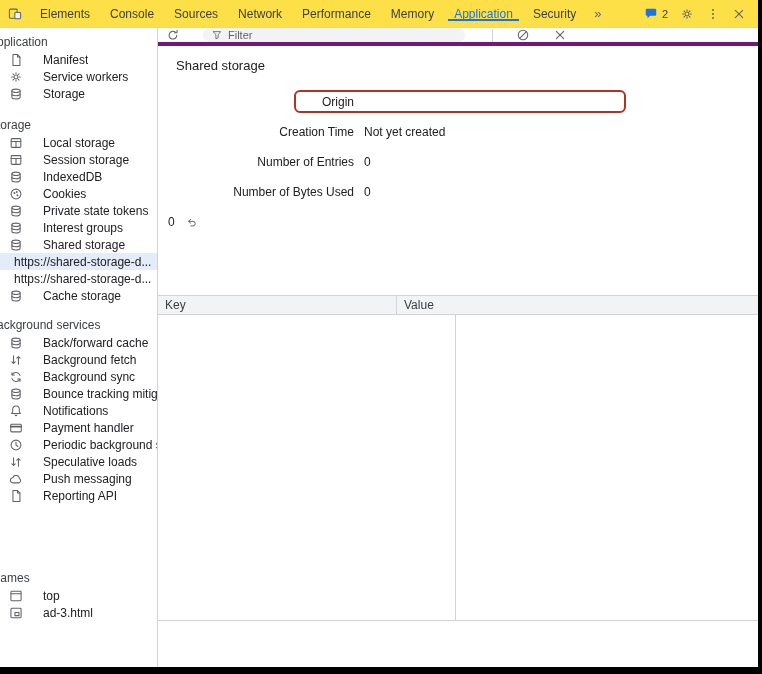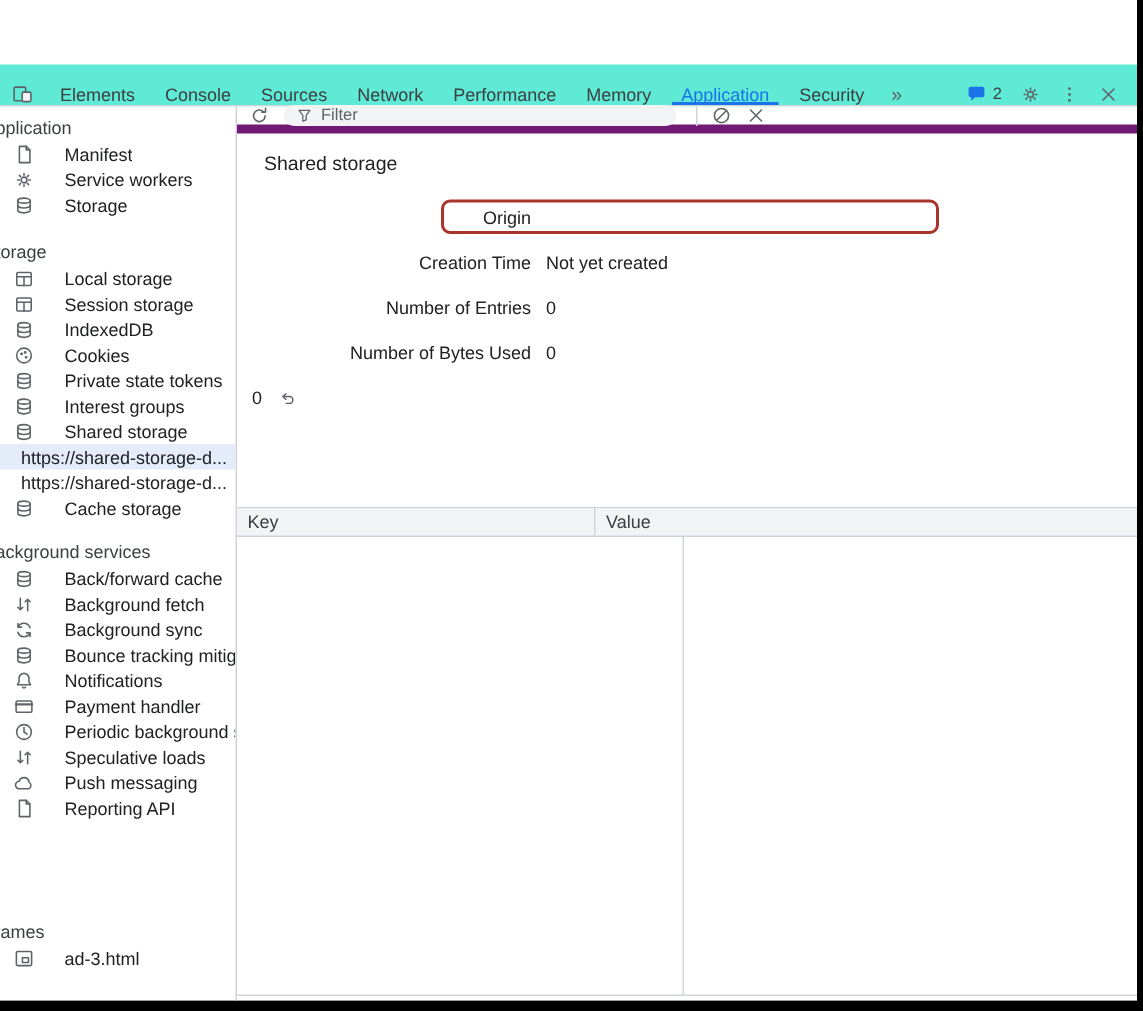--- a/index.html
+++ b/index.html
@@ -15,23 +15,23 @@
     width: 762px; height: 674px;
     border-right: 4px solid #000;
     border-bottom: 7px solid #000;
     display: flex; flex-direction: column;
     background: #fff; overflow: hidden;
   }
 
   
   .tabbar {
     flex: 0 0 28px; height: 28px;
-    background: #5eead4;
+    background: #fde047;
     border-bottom: 1px solid #d0d4d9;
-    display: flex; align-items: flex-end; margin-top: 43px;
+    display: flex; align-items: center;
   }
   .dev-toggle { width: 30px; display: flex; align-items: center; justify-content: center; cursor: pointer; }
   #tab-strip { display: flex; align-items: stretch; }
   .tab {
     padding: 0 6px; margin: 0 4px;
     display: flex; align-items: center;
     color: #3c4043; position: relative; cursor: pointer; white-space: nowrap;
   }
   .tab.active { color: var(--accent, #1a73e8); }
   .tab.active::after {
@@ -72,22 +72,22 @@
   .srow .ic { flex: 0 0 14px; width: 14px; height: 14px; display: flex; align-items: center; }
   .srow.sub { padding-left: 14px; }
   .srow.selected { background: var(--selected-bg, #e3ecf8); }
   .srow-label { overflow: hidden; }
 
   
   .main { flex: 1; min-width: 0; display: flex; flex-direction: column; background: #fff; }
   .toolbar {
     flex: 0 0 18px; height: 18px;
     display: flex; align-items: center;
-    border-bottom: 6px solid #701a75;
-    padding-left: 8px; gap: 9px;
+    border-bottom: 4px solid #701a75;
+    padding-left: 8px; gap: 23px;
   }
   .filter-pill {
     width: 262px; height: 14px;
     background: #f1f3f4; border-radius: 7px;
     display: flex; align-items: center; gap: 4px;
     padding: 0 7px;
   }
   .filter-pill input {
     flex: 1; border: none; background: transparent; outline: none;
     font: 11px "Liberation Sans", sans-serif; color: #202124; min-width: 0;
@@ -395,20 +395,29 @@
             </span>
             <span class="srow-label">Reporting API</span>
           </div>
         </div>
         <div class="section section-frames">
           <div class="section-title">Frames</div>
           <div class="srow">
             <span class="ic">
               <svg width="14" height="14" viewBox="0 0 16 16" fill="none" stroke="#5f6368" stroke-width="1.2" stroke-linecap="round" stroke-linejoin="round">
                 <rect x="2.2" y="2.6" width="11.6" height="10.8" rx="1"></rect>
+                <path d="M2.2 5.4h11.6"></path>
+              </svg>
+            </span>
+            <span class="srow-label">top</span>
+          </div>
+          <div class="srow">
+            <span class="ic">
+              <svg width="14" height="14" viewBox="0 0 16 16" fill="none" stroke="#5f6368" stroke-width="1.2" stroke-linecap="round" stroke-linejoin="round">
+                <rect x="2.2" y="2.6" width="11.6" height="10.8" rx="1"></rect>
                 <rect x="6.8" y="7.4" width="4.6" height="3.6"></rect>
               </svg>
             </span>
             <span class="srow-label">ad-3.html</span>
           </div>
         </div>
       </div>
 
     <div class="main">
 

